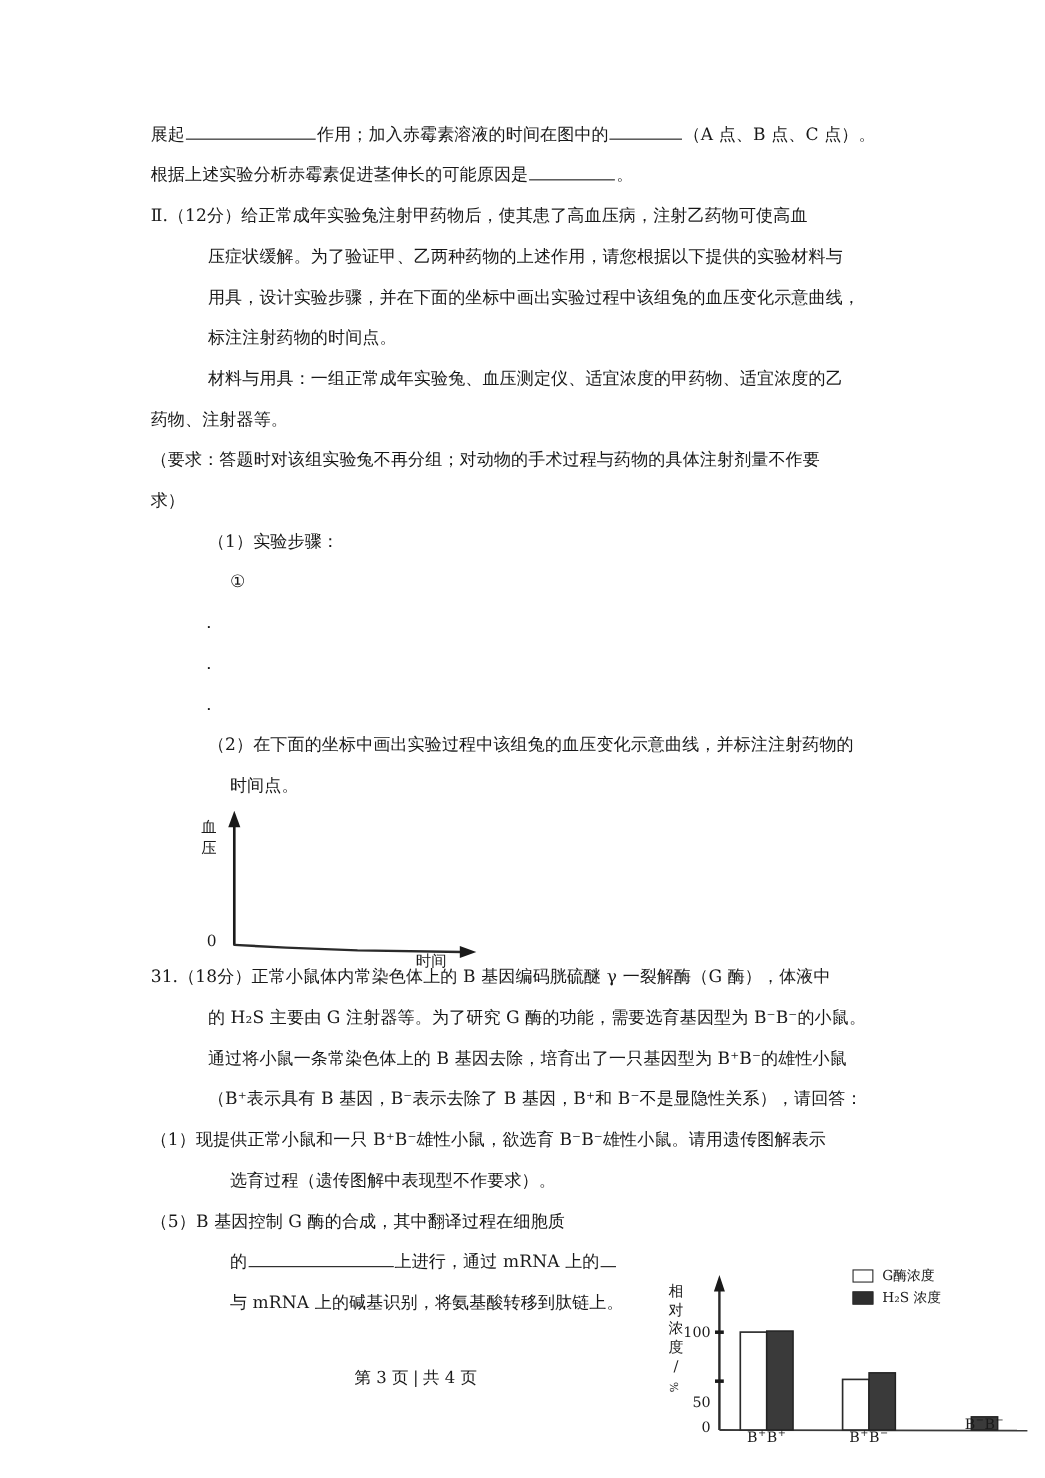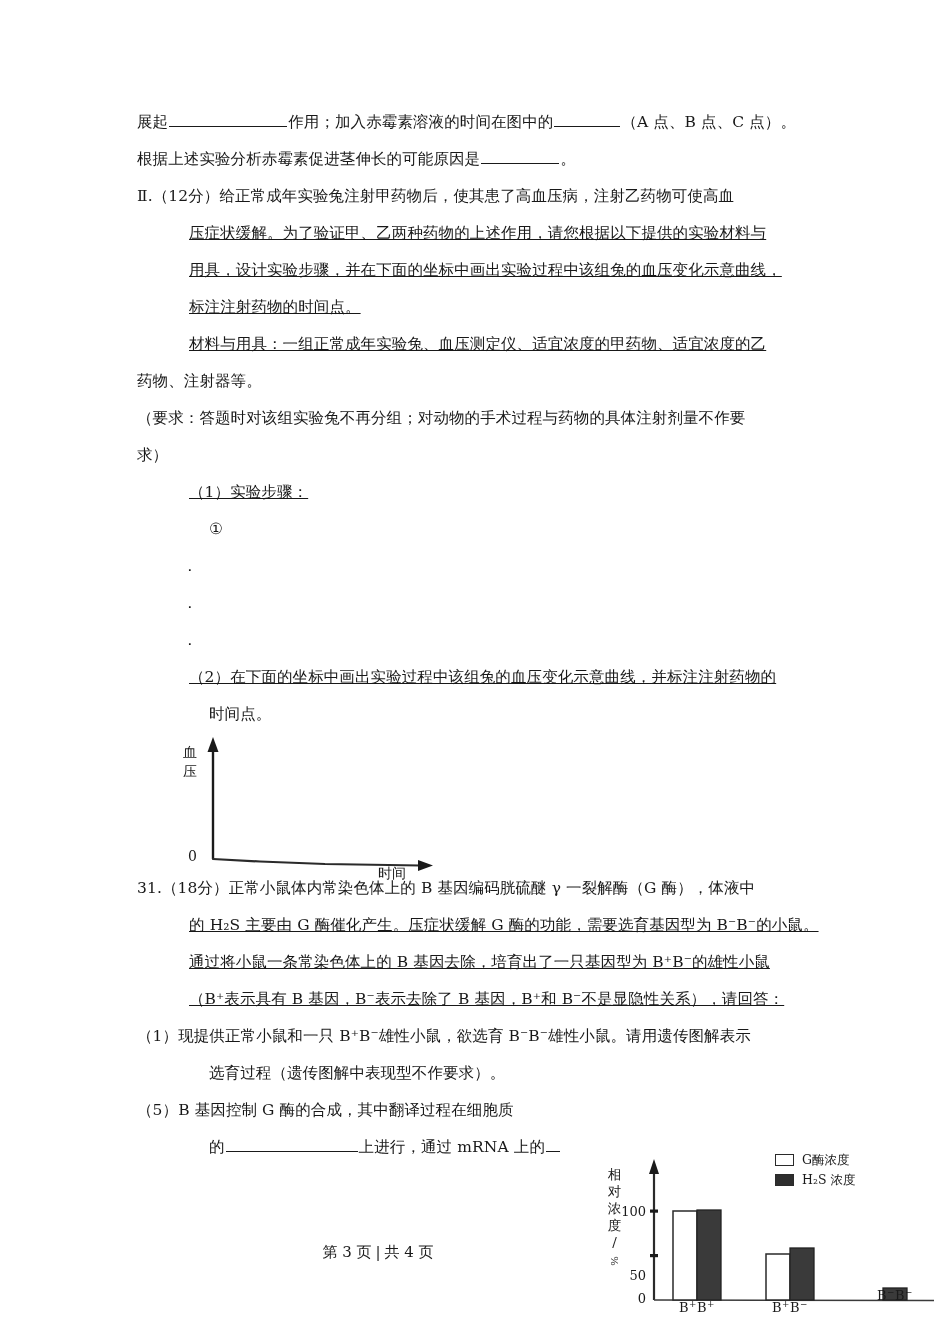--- a/index.html
+++ b/index.html
@@ -28,21 +28,21 @@
     top: 104px;
     width: 685px;
   }
   .line {
     font-size: 15.5px;
     line-height: 37px;
     letter-spacing: 0.1px;
     white-space: nowrap;
     color: #181818;
   }
-  .ind2 { padding-left: 52px; text-decoration: underline; }
+  .ind2 { padding-left: 52px; }
   .ind3 { padding-left: 72px; }
   .ind-neg { padding-left: 0px; }
 
   .blank {
     display: inline-block;
     border-bottom: 1.4px solid #1a1a1a;
     vertical-align: baseline;
     height: 16px;
     margin: 0 1px;
   }
@@ -213,31 +213,32 @@
       <path d="M48,124 L95,126.5 L160,129 L255,130.5" stroke="#2a2a2a" stroke-width="2.2" fill="none" stroke-linecap="round"></path>
       <polygon points="268,130.5 253,125 253,136" fill="#1a1a1a"></polygon>
     </svg>
     <div class="bp-ylabel">血压</div>
     <div class="bp-origin">0</div>
     <div class="bp-xlabel">时间</div>
   </div>
 
   <div class="content" style="top:870px;">
     <div class="line ind-neg">31.（18分）正常小鼠体内常染色体上的 B 基因编码胱硫醚 γ 一裂解酶（G 酶），体液中</div>
-    <div class="line ind2">的 H₂S 主要由 G 酶催化产生。压症状缓解 G 酶的功能，需要选育基因型为 B⁻B⁻的小鼠。</div>
+    <div class="line ind2">的 H₂S 主要由 G 注射器等。为了研究 G 酶的功能，需要选育基因型为 B⁻B⁻的小鼠。</div>
     <div class="line ind2">通过将小鼠一条常染色体上的 B 基因去除，培育出了一只基因型为 B⁺B⁻的雄性小鼠</div>
     <div class="line ind2">（B⁺表示具有 B 基因，B⁻表示去除了 B 基因，B⁺和 B⁻不是显隐性关系），请回答：</div>
 
     <div class="line ind-neg">（1）现提供正常小鼠和一只 B⁺B⁻雄性小鼠，欲选育 B⁻B⁻雄性小鼠。请用遗传图解表示</div>
     <div class="line ind3">选育过程（遗传图解中表现型不作要求）。</div>
 
     <div class="line ind-neg">（5）B 基因控制 G 酶的合成，其中翻译过程在细胞质</div>
     <div class="line ind3" style="width:400px;">
       <span>的</span><span class="blank b-xl"></span><span>上进行，通过 mRNA 上的</span><span class="blank b-xs"></span>
     </div>
+    <div class="line ind3">与 mRNA 上的碱基识别，将氨基酸转移到肽链上。</div>
   </div>
 
   <div class="chart">
 
     <div class="chart-ylabel">
       <span>相</span><br>
       <span>对</span><br>
       <span>浓</span><br>
       <span>度</span><br>
       <span>/</span>

